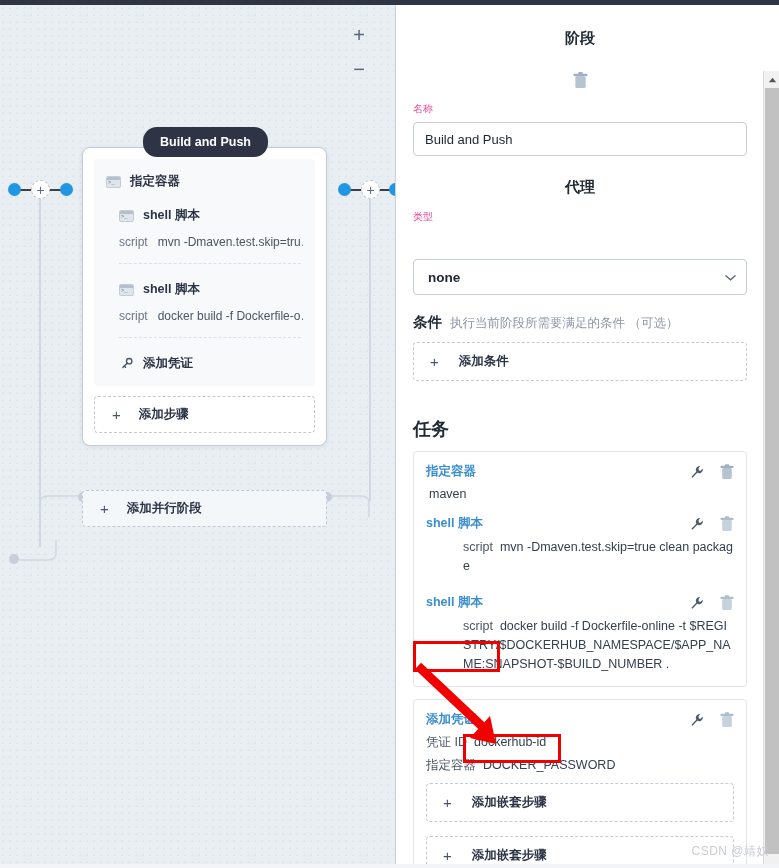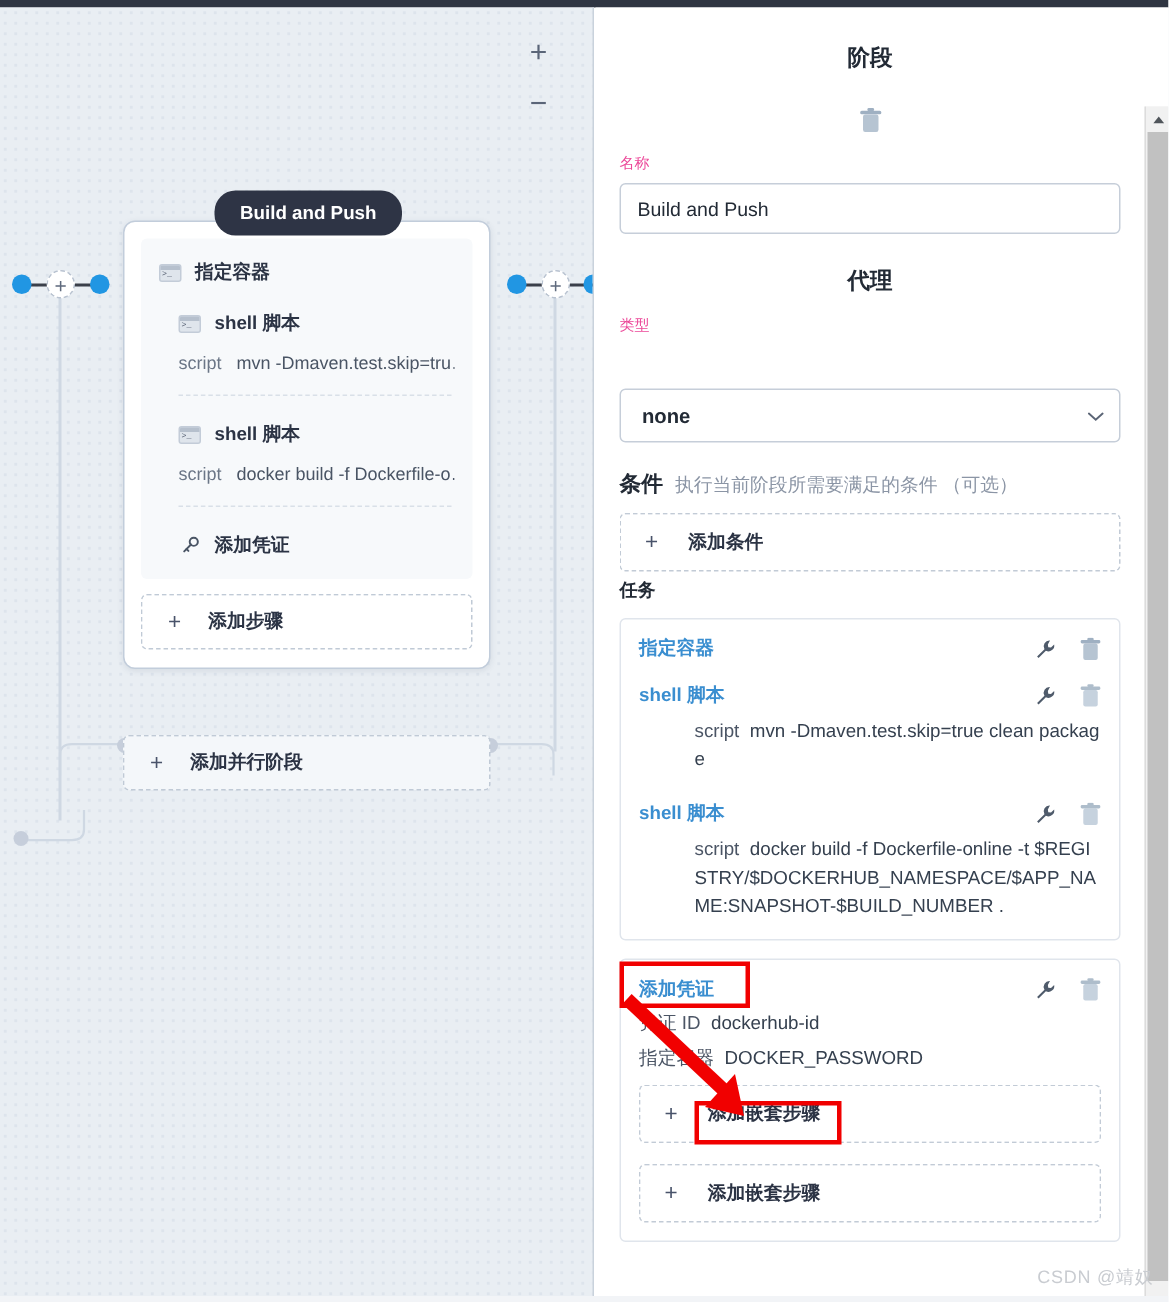--- a/index.html
+++ b/index.html
@@ -331,21 +331,21 @@
       <div class="cond-row">
         <span class="t1">条件</span>
         <span class="t2">执行当前阶段所需要满足的条件 （可选）</span>
       </div>
 
       <div class="btn-dashed">
         <span class="pl">+</span>
         <span>添加条件</span>
       </div>
 
-      <h2 class="sec" style="margin-top:4px; font-size:12px;">任务</h2>
+      <h2 class="sec" style="margin-top:36px; font-size:18px;">任务</h2>
 
       
       <div class="task-box">
 
         <div class="task-hdr">
           <span class="task-title">指定容器</span>
           <span class="task-actions">
             <span>
               <svg width="14" height="14" viewBox="0 0 16 16">
                   <path d="M11.4 1.2 a4.4 4.4 0 0 0-4.2 6.6 L1.6 13.4 l1.1 1.1 l5.6-5.6 a4.4 4.4 0 0 0 6.3-4.8 l-2.4 2.4 l-2.1-.3 l-.3-2.1 z" fill="#4f5b6b"></path>
@@ -353,20 +353,21 @@
             </span>
             <span>
               <svg width="14" height="16" viewBox="0 0 16 18">
                 <rect x="2.5" y="4.5" width="11" height="12.5" rx="1.6" fill="#b6c4d2"></rect>
                 <rect x="0.5" y="1.8" width="15" height="2.6" rx="1.1" fill="#9fb0c2"></rect>
                 <rect x="5.6" y="0" width="4.8" height="2.2" rx="1" fill="#9fb0c2"></rect>
               </svg>
             </span>
           </span>
         </div>
+        <div class="task-val">maven</div>
 
         <div class="sub-block">
           <div class="task-hdr">
             <span class="task-title">shell 脚本</span>
             <span class="task-actions">
               <span>
                 <svg width="14" height="14" viewBox="0 0 16 16">
                     <path d="M11.4 1.2 a4.4 4.4 0 0 0-4.2 6.6 L1.6 13.4 l1.1 1.1 l5.6-5.6 a4.4 4.4 0 0 0 6.3-4.8 l-2.4 2.4 l-2.1-.3 l-.3-2.1 z" fill="#4f5b6b"></path>
                   </svg>
               </span>

